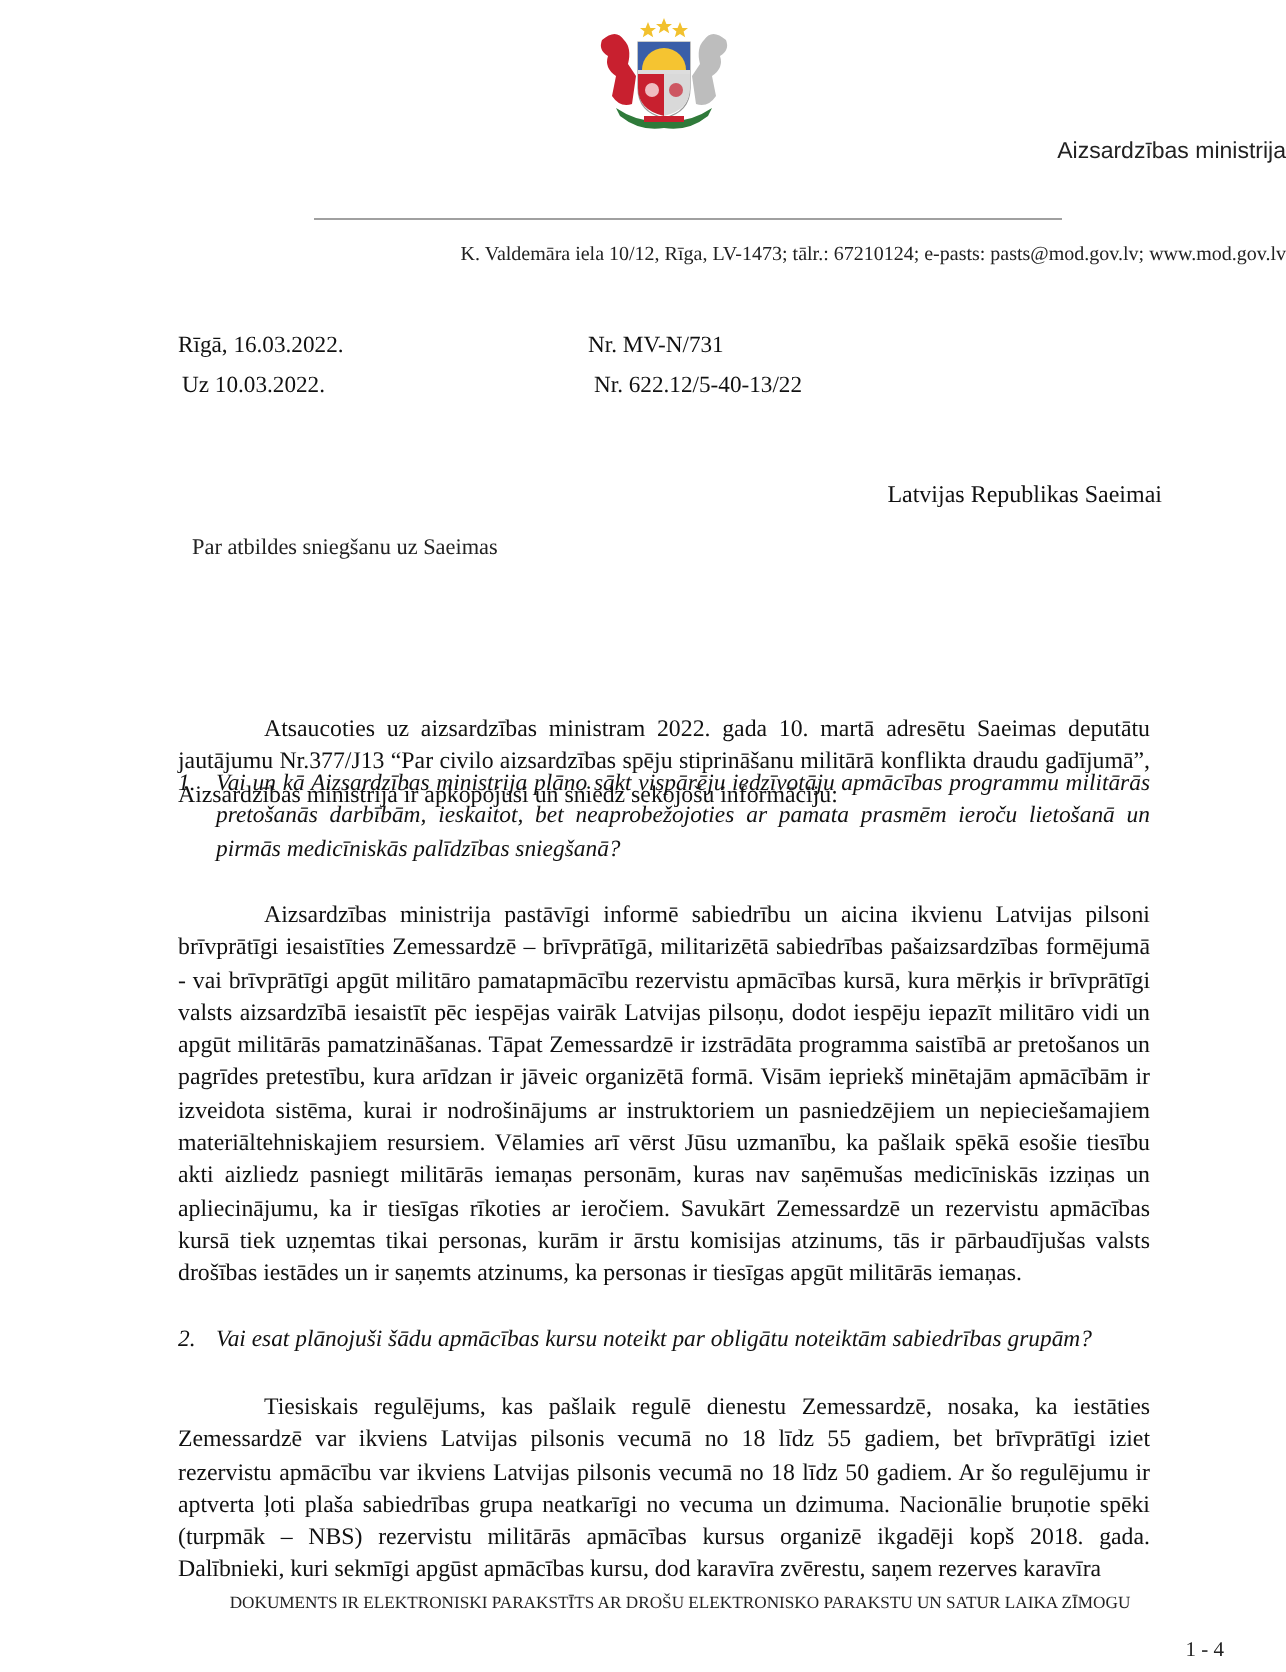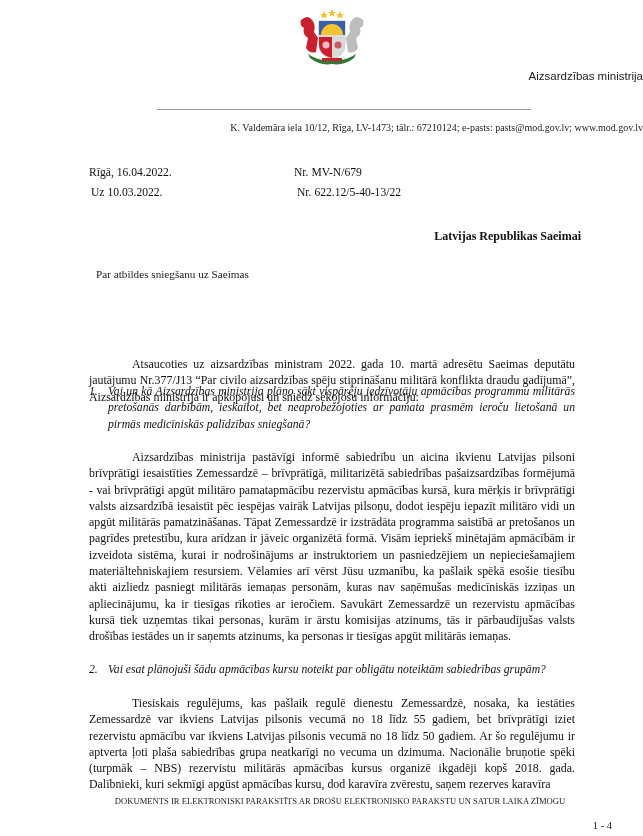--- a/index.html
+++ b/index.html
@@ -12,21 +12,21 @@
     .coat { position: absolute; left: 296px; top: 8px; width: 72px; height: 58px; }
     .ministry-name {
       position: absolute; left: 0; width: 643px; top: 70px; text-align: right;
       font-family: "Liberation Sans", "DejaVu Sans", sans-serif; font-size: 11.5px; color: #222;
     }
     .sep { left: 157px; top: 109px; width: 374px; height: 1px; background: #a0a0a0; }
     .address {
       left: 0; width: 643px; top: 122px; text-align: right; font-size: 10px; color: #222;
     }
     .meta { font-size: 11.6px; }
-    .addressee { font-size: 12px; font-weight: bold; right: 62px; top: 229px; }
+    .addressee { font-size: 12px; font-weight: normal; right: 62px; top: 240px; }
     .subject { left: 96px; top: 266px; font-size: 11.2px; line-height: 16px; color: #222; }
     .para {
       left: 89px; width: 486px; font-size: 11.9px; line-height: 16.3px; text-align: justify;
       text-indent: 43px; margin: 0;
     }
     .q {
       left: 89px; width: 486px; font-size: 11.7px; line-height: 16.3px; font-style: italic;
       text-align: justify; margin: 0; display: flex;
     }
     .q .num { width: 19px; flex: 0 0 19px; }
@@ -63,22 +63,22 @@
 
     <path d="M12,46 Q24,54 36,52 Q48,54 60,46 L58,50 Q48,58 36,56 Q24,58 14,50 Z" fill="#2f7a3a"></path>
     <rect x="26" y="50" width="20" height="3" fill="#c8202f"></rect>
   </svg>
 </div>
 <div class="ministry-name">Aizsardzības ministrija</div>
 
 <div class="abs sep"></div>
 <div class="abs address">K. Valdemāra iela 10/12, Rīga, LV-1473; tālr.: 67210124; e-pasts: pasts@mod.gov.lv; www.mod.gov.lv</div>
 
-<div class="abs meta" style="left:89px; top:166px;">Rīgā, 16.04.2022.</div>
-<div class="abs meta" style="left:294px; top:166px;">Nr. MV-N/679</div>
+<div class="abs meta" style="left:89px; top:166px;">Rīgā, 16.03.2022.</div>
+<div class="abs meta" style="left:294px; top:166px;">Nr. MV-N/731</div>
 <div class="abs meta" style="left:91px; top:186px;">Uz 10.03.2022.</div>
 <div class="abs meta" style="left:297px; top:186px;">Nr. 622.12/5-40-13/22</div>
 
 <div class="abs addressee">Latvijas Republikas Saeimai</div>
 
 <div class="abs subject">
   <div>Par atbildes sniegšanu uz Saeimas</div>
 </div>
 
 <p class="abs para" style="top:336px;margin-top:20px;">Atsaucoties uz aizsardzības ministram 2022. gada 10. martā adresētu Saeimas deputātu jautājumu Nr.377/J13 “Par civilo aizsardzības spēju stiprināšanu militārā konflikta draudu gadījumā”, Aizsardzības ministrija ir apkopojusi un sniedz sekojošu informāciju:</p>

